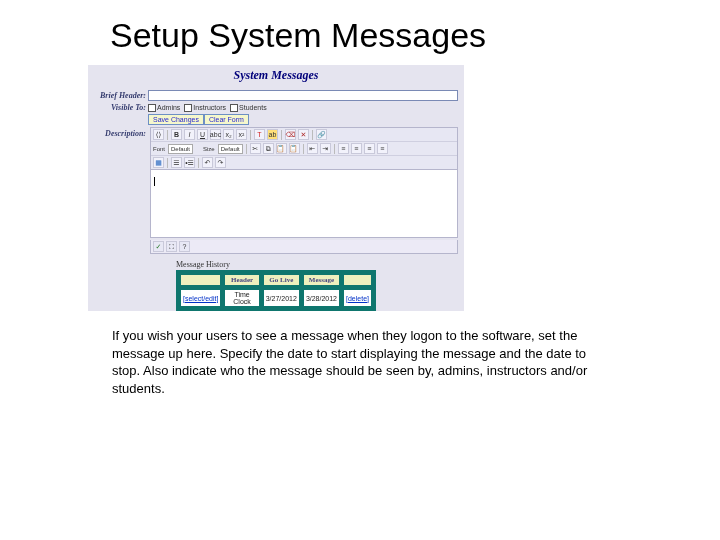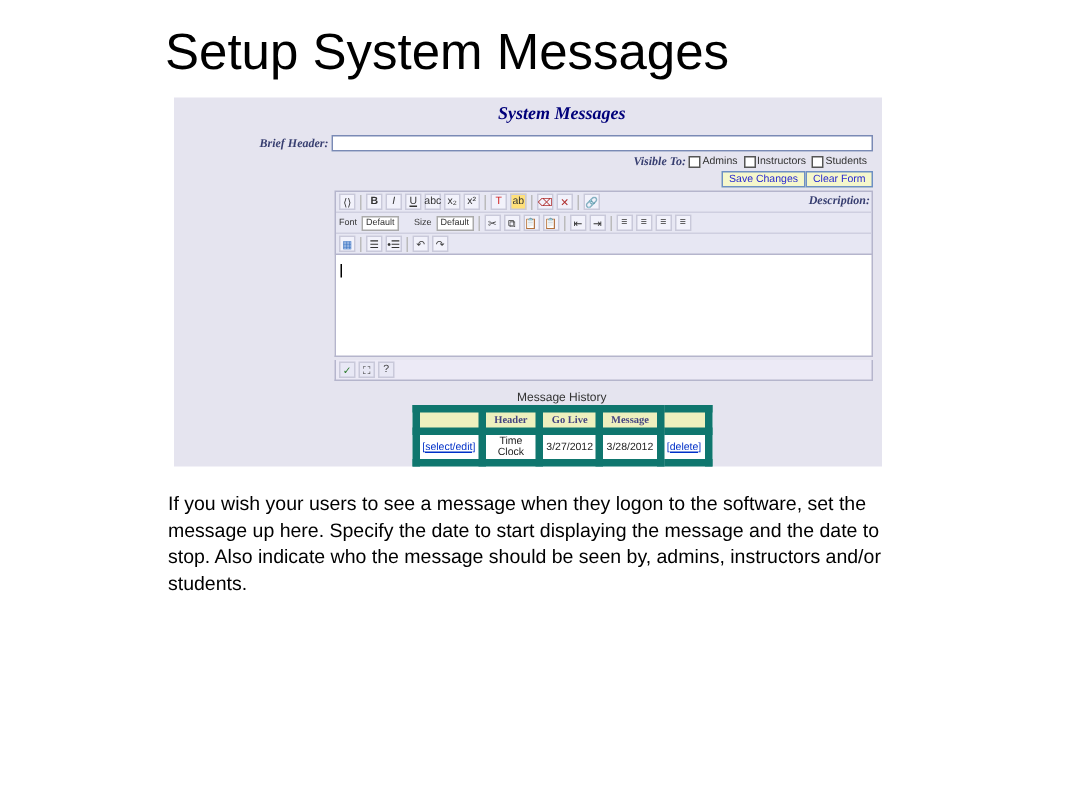--- a/index.html
+++ b/index.html
@@ -1,20 +1,20 @@
 <!DOCTYPE html>
 <html><head>
 <meta charset="utf-8">
 <style>
   * { box-sizing: border-box; margin: 0; padding: 0; }
   body { width: 720px; height: 540px; background: #fff; font-family: Arial, sans-serif; overflow: hidden; }
   .slide-title { font-size: 34px; font-weight: 400; color: #000; padding: 16px 0 10px 110px; }
-  .screenshot { margin-left: 116px; width: 472px; border: 0; background: #e5e4ef; padding-left: 45px; }
+  .screenshot { margin-left: 88px; width: 376px; border: 0; background: #e5e4ef; }
   .sys-title { font-family: "Times New Roman", serif; font-weight: bold; font-style: italic; color: #00007a; font-size: 12px; text-align: center; padding: 3px 0 6px; }
-  .row { display: flex; align-items: center; gap: 0; padding: 1px 6px; justify-content: flex-end; }
+  .row { display: flex; align-items: center; gap: 0; padding: 1px 6px; }
   .lbl { font-family: "Times New Roman", serif; font-weight: bold; font-style: italic; color: #373e70; font-size: 8px; width: 54px; text-align: right; padding-right: 2px; }
   .inp { background: #fff; border: 1px solid #7a8ab5; height: 11px; }
   .inp.full { flex: 1; }
   .inp.date { width: 40px; }
   .cal-icon { display: inline-block; width: 9px; height: 9px; background: linear-gradient(to bottom, #4a7fd1 0%, #4a7fd1 30%, #fff 30%, #fff 100%); border: 1px solid #3a5a99; }
   .spacer { flex: 1; }
   .lbl2 { font-family: "Times New Roman", serif; font-weight: bold; font-style: italic; color: #373e70; font-size: 8px; text-align: right; padding-right: 2px; }
   .cb { display: inline-block; width: 8px; height: 8px; border: 1px solid #555; background: #fff; vertical-align: middle; }
   .cb-lbl { font-size: 7px; color: #333; margin-right: 4px; margin-left: 1px; }
   .btn { font-size: 7px; color: #2828d0; background: #f5f7cc; border: 1px solid #6d8fc4; padding: 1px 4px; cursor: pointer; }
@@ -23,21 +23,21 @@
   .tb-row:last-child { border-bottom: none; }
   .tb-btn { width: 11px; height: 11px; display: flex; align-items: center; justify-content: center; font-size: 7px; background: #f2f2fb; border: 1px solid #c9c9da; color: #333; cursor: pointer; }
   .tb-sep { width: 1px; height: 10px; background: #bbb; margin: 0 1px; }
   .tb-sel { font-size: 6px; color: #333; background: #fff; border: 1px solid #aaa; padding: 0 2px; height: 10px; line-height: 8px; }
   .tb-sel-lbl { font-size: 6px; color: #333; margin-right: 1px; }
   .editor-body { margin: 0 6px 2px 62px; border: 1px solid #b5b5cc; border-top: none; background: #fff; height: 68px; padding: 2px; }
   .cursor-line { display: inline-block; width: 1px; height: 9px; background: #000; margin-left: 1px; }
   .bottom-bar { margin: 0 6px 6px 62px; border: 1px solid #b5b5cc; border-top: none; background: #eceaf6; display: flex; gap: 2px; padding: 1px 2px; }
   .bottom-bar .tb-btn { background: #e8e8f5; }
   .history { margin: 6px auto 6px auto; width: 200px; }
-  .history-title { font-family: Liberation Sans, sans-serif; font-size: 8px; color: #333; text-align: center; margin-bottom: 1px; }
+  .history-title { font-family: Liberation Serif, serif; font-size: 8px; color: #333; text-align: left; margin-bottom: 1px; }
   .history table { border-collapse: collapse; width: 100%; background: #fff; }
   .history th, .history td { border: 5px solid #0f766e; font-size: 7px; padding: 1px 2px; text-align: center; }
   .history th { background: #eef0be; color: #454580; font-family: "Times New Roman", serif; font-weight: bold; }
   .history td { color: #222; }
   .history a { color: #0030c8; text-decoration: underline; cursor: pointer; }
   .caption { margin: 16px 110px 0 112px; font-size: 13px; color: #000; line-height: 1.35; }
 </style>
 </head>
 <body>
 

